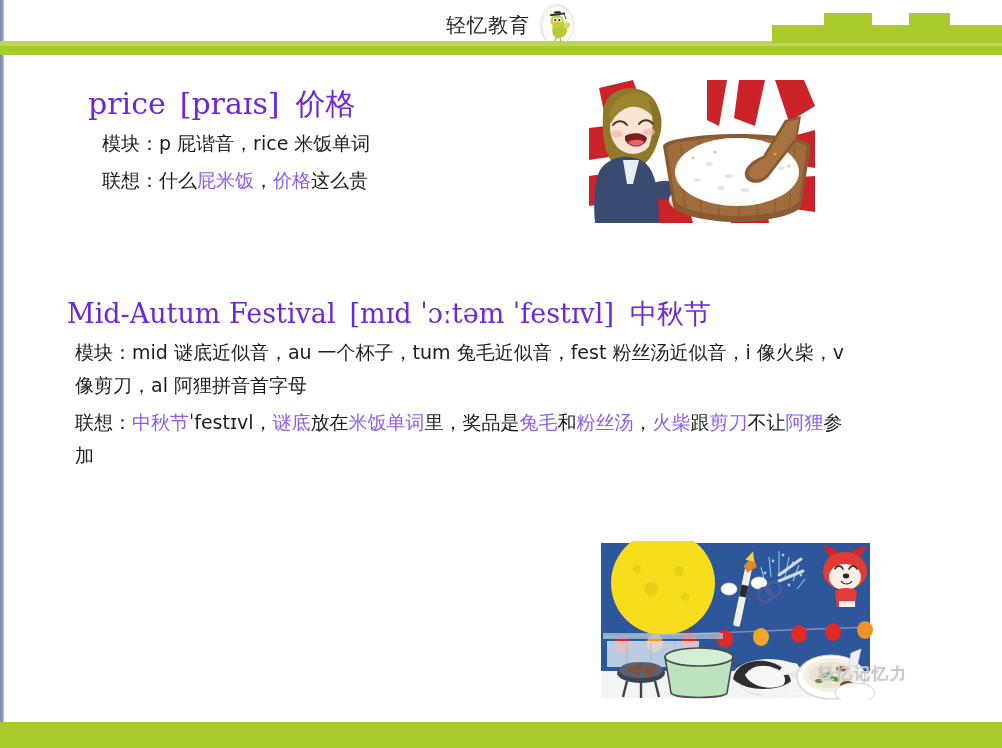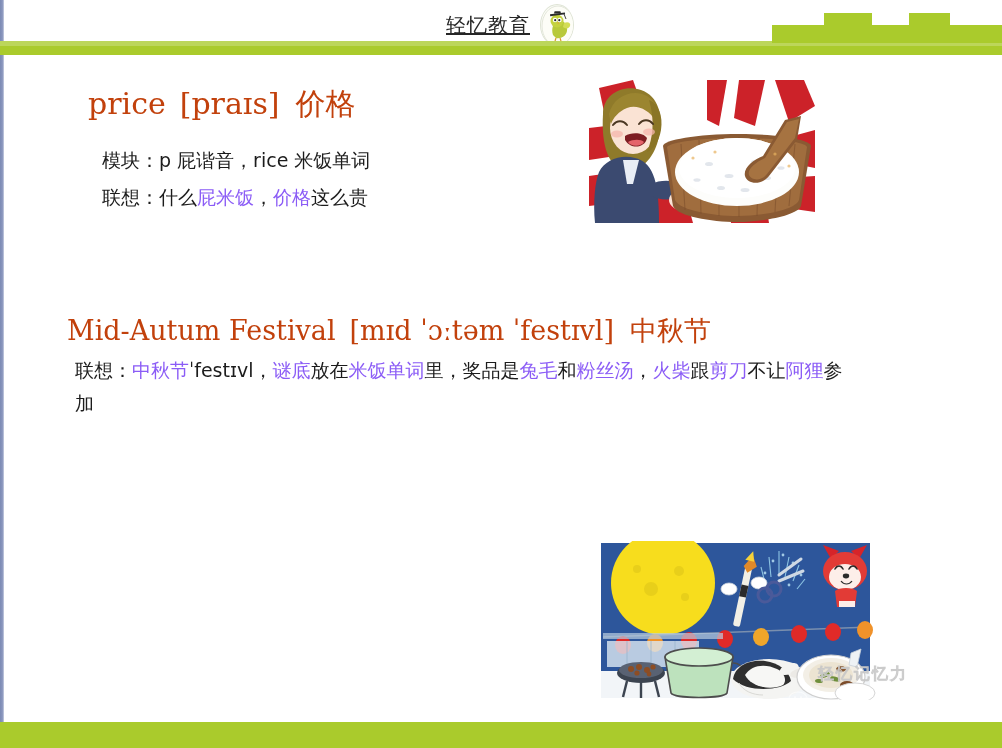--- a/index.html
+++ b/index.html
@@ -45,21 +45,20 @@
     align-items: center;
     gap: 10px;
     padding-left: 18px;
   }
   .header-title {
     font-family: "DejaVu Serif", "Liberation Serif", serif;
     font-size: 20px;
     color: #262626;
     letter-spacing: 1px;
     font-weight: 400;
-    text-decoration: underline;
   }
   .header-logo {
     width: 34px; height: 42px;
     border-radius: 50%;
     background: #fcfdf8;
     border: 1px solid #dfe4d5;
     display: inline-block;
     position: relative;
     overflow: hidden;
   }
@@ -92,21 +91,21 @@
 
   
   .content { position: absolute; left: 0; top: 56px; width: 1002px; }
 
   .entry { position: relative; }
   .entry-1 { margin-top: 28px; padding-left: 88px; }
   .entry-2 { margin-top: 98px; padding-left: 67px; }
 
   .word-line {
     font-family: "DejaVu Serif", "Liberation Serif", serif;
-    color: #c2410c;
+    color: #6d28d9;
     white-space: nowrap;
   }
   .entry-1 .word-line { font-size: 30px; line-height: 40px; }
   .entry-2 .word-line { font-size: 27px; line-height: 38px; }
 
   .word-line .word { font-style: normal; }
   .word-line .phon { padding-left: 14px; letter-spacing: 0px; }
   .word-line .cn {
     padding-left: 16px;
     font-family: "DejaVu Sans", "Liberation Sans", sans-serif;
@@ -118,21 +117,21 @@
     font-size: 19px;
     line-height: 33px;
     color: #1c1c1c;
   }
   .entry-1 .body-line { padding-left: 14px; }
   .entry-2 .body-block { padding-left: 8px; max-width: 790px; }
 
   .lbl { color: #1c1c1c; }
   .hl { color: #8b5cf6; }
 
-  .mod-row { margin-top: 20px; }
+  .mod-row { margin-top: 3px; }
   .assoc-row { margin-top: 4px; }
 
   
   .pic {
     position: absolute;
     background: #ffffff;
     overflow: hidden;
   }
   .pic-rice { left: 589px; top: 80px; width: 226px; height: 143px; }
   .pic-festival { left: 593px; top: 541px; width: 285px; height: 159px; }
@@ -236,20 +235,23 @@
       <div class="body-line assoc-row">
         <span class="lbl">联想：</span><span class="rich"><span>什么</span><span class="hl">屁米饭</span><span>，</span><span class="hl">价格</span><span>这么贵</span></span>
       </div>
     </div>
 
     <div class="entry entry-2">
       <div class="word-line">
         <span class="word">Mid-Autum Festival</span><span class="phon">[mɪd ˈɔːtəm ˈfestɪvl]</span><span class="cn">中秋节</span>
       </div>
 
+      <div class="body-line mod-row body-block">
+        <span class="lbl">模块：</span><span>mid 谜底近似音，au 一个杯子，tum 兔毛近似音，fest 粉丝汤近似音，i 像火柴，v 像剪刀，al 阿狸拼音首字母</span>
+      </div>
 
       <div class="body-line assoc-row body-block">
         <span class="lbl">联想：</span><span class="rich"><span class="hl">中秋节</span><span>ˈfestɪvl，</span><span class="hl">谜底</span><span>放在</span><span class="hl">米饭单词</span><span>里，奖品是</span><span class="hl">兔毛</span><span>和</span><span class="hl">粉丝汤</span><span>，</span><span class="hl">火柴</span><span>跟</span><span class="hl">剪刀</span><span>不让</span><span class="hl">阿狸</span><span>参加</span></span>
       </div>
     </div>
   </div>
 
   <div class="pic pic-rice">
     <svg viewBox="0 0 226 143" preserveAspectRatio="none" aria-hidden="true">
       <rect width="226" height="143" fill="#ffffff"></rect>

